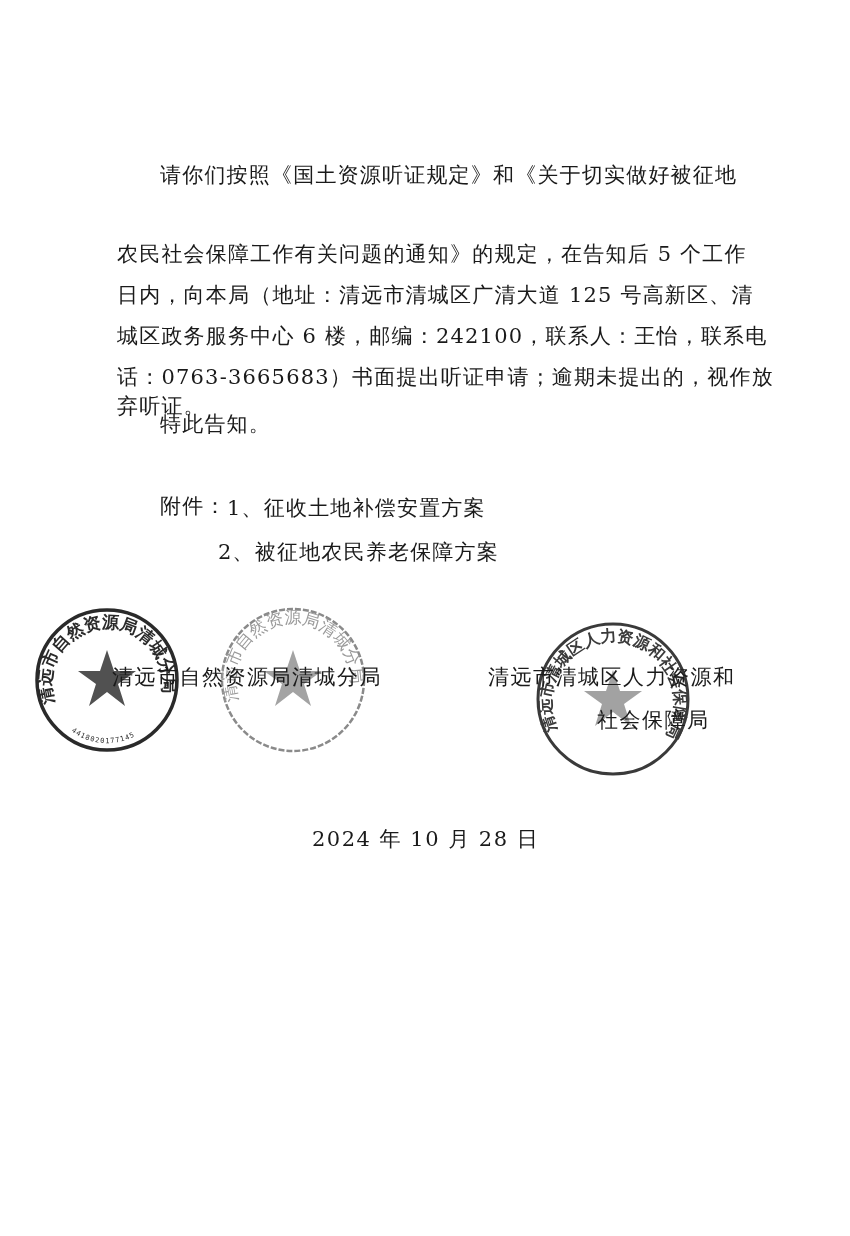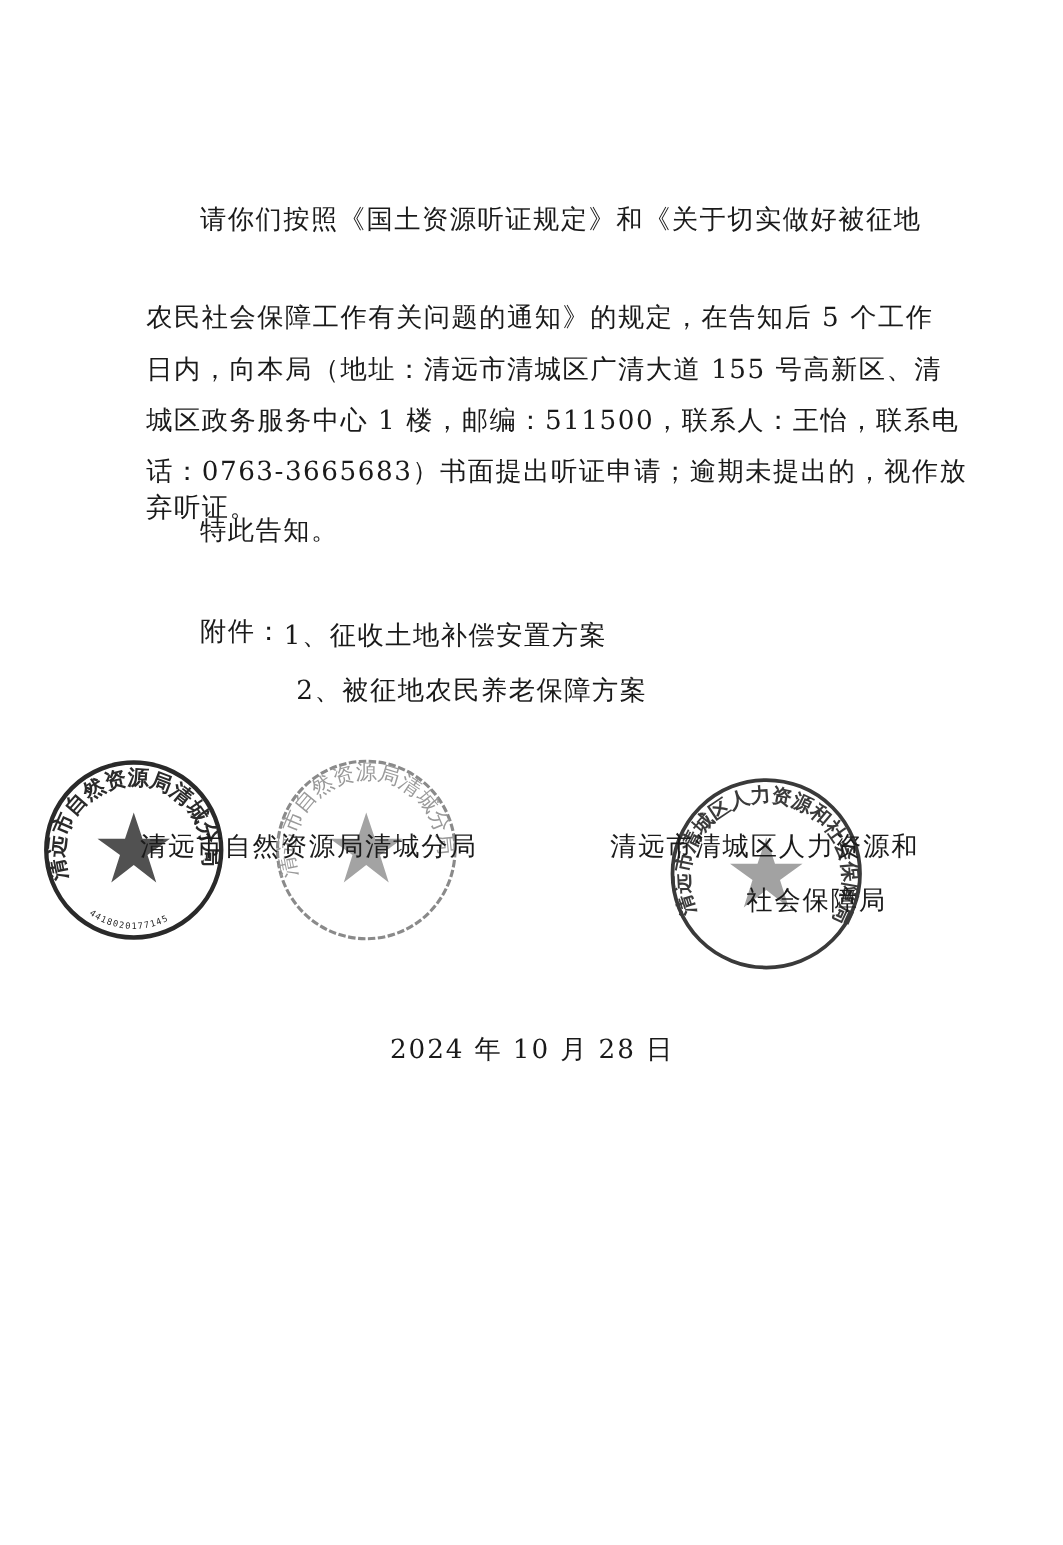--- a/index.html
+++ b/index.html
@@ -14,30 +14,30 @@
   .stamp svg { position:absolute; left:0; top:0; }
   .sig { position:absolute; font-size:21px; line-height:30px; white-space:nowrap; letter-spacing:1.5px; }
 </style>
 </head>
 <body>
 
 <div class="page">
 
   <div class="line para-first" style="top:160px; width:577px; text-align:justify; text-align-last:justify;">请你们按照《国土资源听证规定》和《关于切实做好被征地</div>
   <div class="line para-cont justify" style="top:200px;">农民社会保障工作有关问题的通知》的规定，在告知后 5 个工作</div>
-  <div class="line para-cont justify" style="top:241px;">日内，向本局（地址：清远市清城区广清大道 155 号高新区、清</div>
-  <div class="line para-cont justify" style="top:282px;">城区政务服务中心 1 楼，邮编：511500，联系人：王怡，联系电</div>
+  <div class="line para-cont justify" style="top:241px;">日内，向本局（地址：清远市清城区广清大道 125 号高新区、清</div>
+  <div class="line para-cont justify" style="top:282px;">城区政务服务中心 6 楼，邮编：242100，联系人：王怡，联系电</div>
   <div class="line para-cont justify" style="top:323px;">话：0763-3665683）书面提出听证申请；逾期未提出的，视作放</div>
   <div class="line para-cont" style="top:352px;">弃听证。</div>
 
   <div class="line para-first" style="top:409px;">特此告知。</div>
 
   <div class="line" style="top:493px; left:160px;font-family:Liberation Mono, monospace;">附件：</div>
   <div class="line" style="top:493px; left:227px;text-align:center;">1、征收土地补偿安置方案</div>
-  <div class="line" style="top:537px; left:237px;">2、被征地农民养老保障方案</div>
+  <div class="line" style="top:537px; left:218px;">2、被征地农民养老保障方案</div>
 
   <div class="stamp" style="left:34px; top:607px; width:146px; height:146px;">
     <svg width="146" height="146" viewBox="0 0 146 146">
       <circle cx="73" cy="73" r="70" fill="none" stroke="#2a2a2a" stroke-width="3.5"></circle>
       <defs>
           <path id="arc1" d="M 22 100 A 56 56 0 1 1 124 100"></path>
         </defs>
       <text font-size="17" fill="#2a2a2a" font-family="DejaVu Sans, sans-serif" font-weight="bold">
         <textPath href="#arc1" startOffset="2%">清远市自然资源局清城分局</textPath>
       </text>

